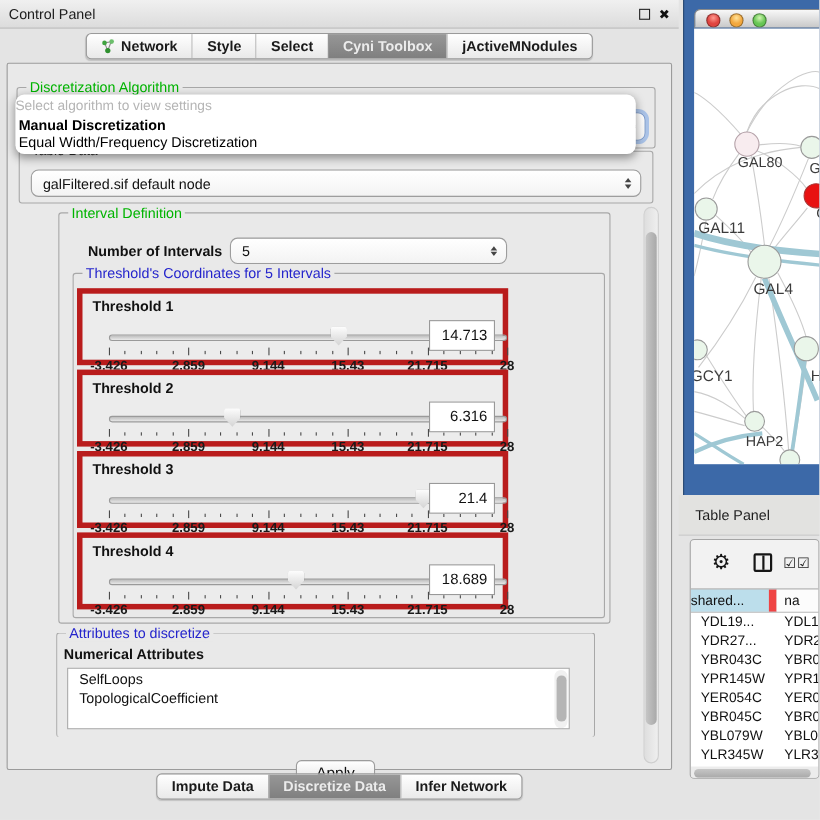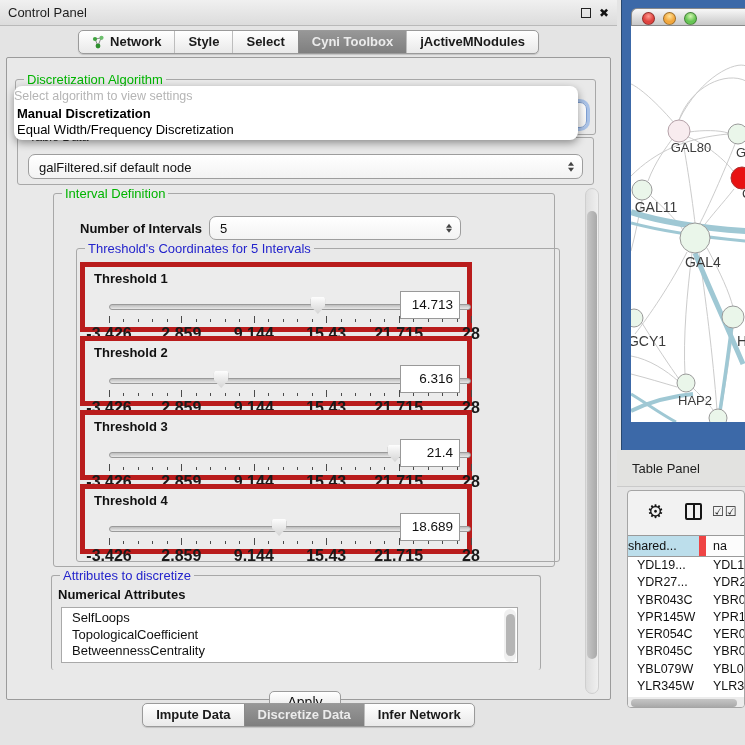--- a/index.html
+++ b/index.html
@@ -53,32 +53,32 @@
   .scrollarea { position:absolute; left:4px; top:128px; width:594px; height:512px; }
   .vsb { position:absolute; background:linear-gradient(to right,#dedede,#efefef); border:1px solid #cfcfcf; border-radius:7px; }
   .vsb .thumb { position:absolute; left:1px; width:10px; border-radius:6px; background:linear-gradient(to right,#c6c6c6,#a9a9a9); }
   #main-sb { right:6px; top:2px; width:14px; height:506px; }
   #main-sb .thumb { top:22px; height:448px; }
 
   #interval-group { left:42px; top:7px; width:502px; height:374px; }
   #noi-label { position:absolute; left:26px; top:27px; font-size:13px; font-weight:bold; }
   #noi-combo { left:155px; top:22px; width:252px; height:24px; }
 
-  #thr-group { left:22px; top:54px; width:484px; height:314px; }
+  #thr-group { left:12px; top:54px; width:484px; height:314px; }
   #thr-container { position:absolute; left:3px; top:13px; }
   .thrbox { position:relative; width:392px; height:70px; border:5px solid #b91c1c; background:#ececec; margin-bottom:4px; }
   .thrlabel { position:absolute; left:9px; top:4px; font-size:13px; font-weight:bold; }
   .slider { position:absolute; left:24px; top:28px; width:362px; height:40px; }
   .track { position:absolute; left:0; right:0; top:9px; height:6px; border-radius:4px; background:linear-gradient(#bdbdbd,#e8e8e8); border:1px solid #9a9a9a; }
   .sthumb { position:absolute; top:2px; width:15px; height:17px; transform:translateX(-50%); background:linear-gradient(#fdfdfd,#d4d4d4); clip-path:polygon(10% 0,90% 0,100% 14%,100% 52%,50% 100%,0 52%,0 14%); filter:drop-shadow(0 0 1px rgba(0,0,0,.6)); }
   .ticks { position:absolute; left:0; right:0; top:21px; height:8px; }
   .tick { position:absolute; width:1px; background:#4a4a4a; top:3px; height:3px; }
   .tick.major { top:0; height:7px; }
   .slabels { position:absolute; left:0; right:0; top:30px; height:12px; }
-  .slabel { position:absolute; transform:translateX(-50%); font-size:16px; font-weight:bold; color:#1a1a1a; white-space:nowrap; }
+  .slabel { position:absolute; transform:translateX(-50%); font-size:12px; font-weight:bold; color:#1a1a1a; white-space:nowrap; }
   .valbox { position:absolute; right:7px; top:24px; width:60px; height:28px; background:#fff; border:1px solid #999; font-size:13.5px; text-align:right; line-height:26px; padding-right:6px; }
 
   #attrs-group { left:40px; top:389px; width:490px; height:95px; border-bottom:none; }
   #attrs-title { position:absolute; left:6px; top:11px; font-size:13px; font-weight:bold; }
   .listbox { position:absolute; left:9px; top:31px; width:457px; height:56px; background:#fff; border:1px solid #a9a9a9; overflow:hidden; }
   .attr-item { font-size:13px; line-height:16.5px; padding-left:10px; white-space:nowrap; }
   #list-sb { right:1px; top:1px; width:12px; height:53px; border:none; background:#f0f0f0; }
   #list-sb .thumb { left:1.5px; width:9px; top:5px; height:42px; background:#b5b5b5; }
 
   .apply { position:absolute; left:258px; top:505px; width:72px; height:22px; border:1px solid #9c9c9c; border-radius:5px; background:linear-gradient(#ffffff,#e2e2e2); font-size:14px; font-family:inherit; color:#111; }
@@ -376,21 +376,20 @@
         </div>
       </div>
 
       <div class="group" id="attrs-group">
         <span class="legend blue">Attributes to discretize</span>
         <div id="attrs-title">Numerical Attributes</div>
         <div class="listbox">
           <div id="attr-items" style="padding-top:2px;">
               <div class="attr-item">SelfLoops</div>
               <div class="attr-item">TopologicalCoefficient</div>
-              <div class="attr-item">BetweennessCentrality</div>
             </div>
           <div class="vsb" id="list-sb">
               <div class="thumb"></div>
             </div>
         </div>
       </div>
 
       <button class="apply">Apply</button>
 
       <div class="vsb" id="main-sb">

